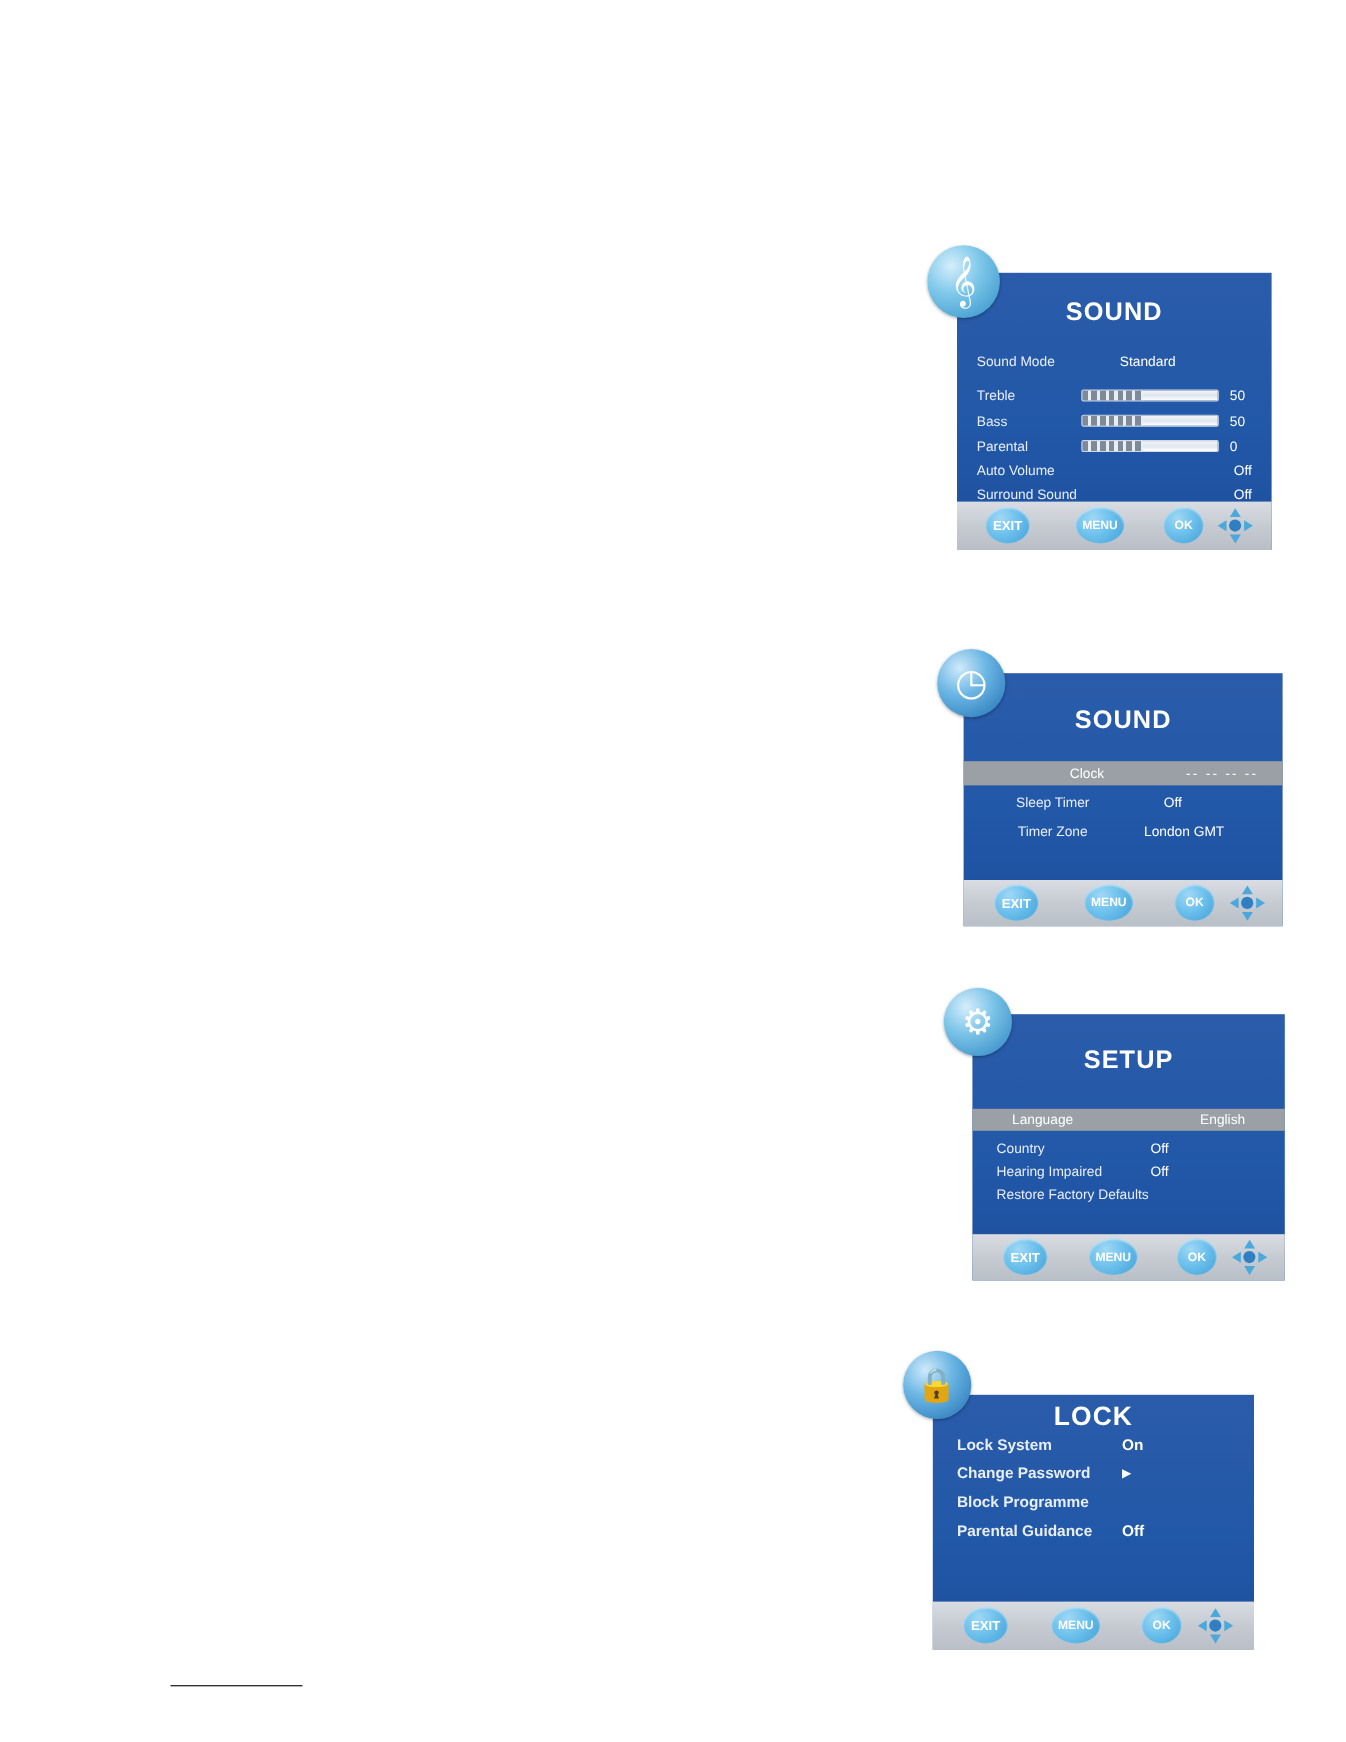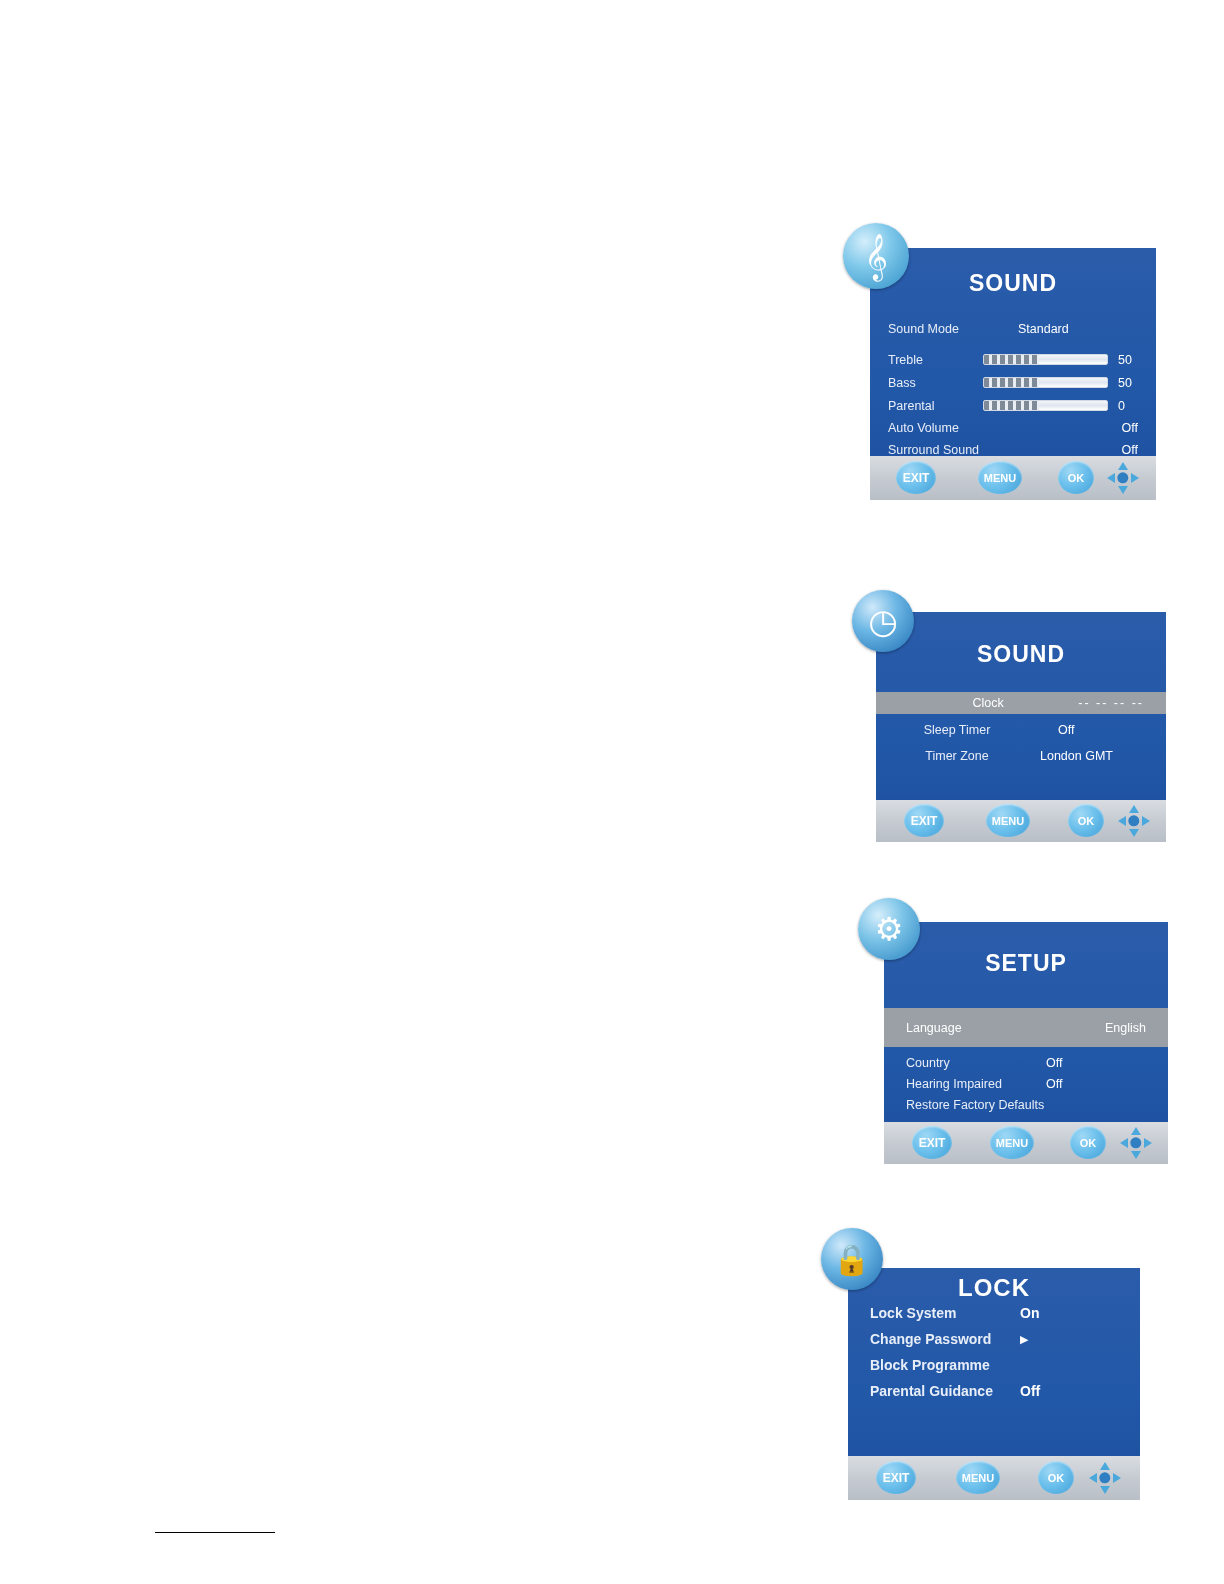--- a/index.html
+++ b/index.html
@@ -158,21 +158,21 @@
         box-shadow:0 1px 3px rgba(0,0,0,.35);">
       <div class="glyph" style="font-size:34px;font-family:'DejaVu Sans',sans-serif;">◷</div>
     </div>
   </div>
 
   <div class="osd" style="left:884px;top:922px;width:284px;height:242px;">
     <div class="screen"></div>
     <div class="title" style="top:28px;font-size:23px;">SETUP</div>
 
     <div class="rows" style="top:86px;">
-      <div class="row hl" style="height:39px;padding:0 22px;">
+      <div class="row hl" style="height:20px;padding:0 36px;">
         <span class="lbl" style="font-size:12.5px;flex:1;">Language</span>
         <span class="val" style="font-size:12.5px;">English</span>
       </div>
       <div class="row" style="height:21px;padding:0 22px;margin-top:5px;">
         <span class="lbl" style="font-size:12.5px;width:140px;">Country</span>
         <span class="val" style="font-size:12.5px;">Off</span>
       </div>
       <div class="row" style="height:21px;padding:0 22px;">
         <span class="lbl" style="font-size:12.5px;width:140px;">Hearing Impaired</span>
         <span class="val" style="font-size:12.5px;">Off</span>

